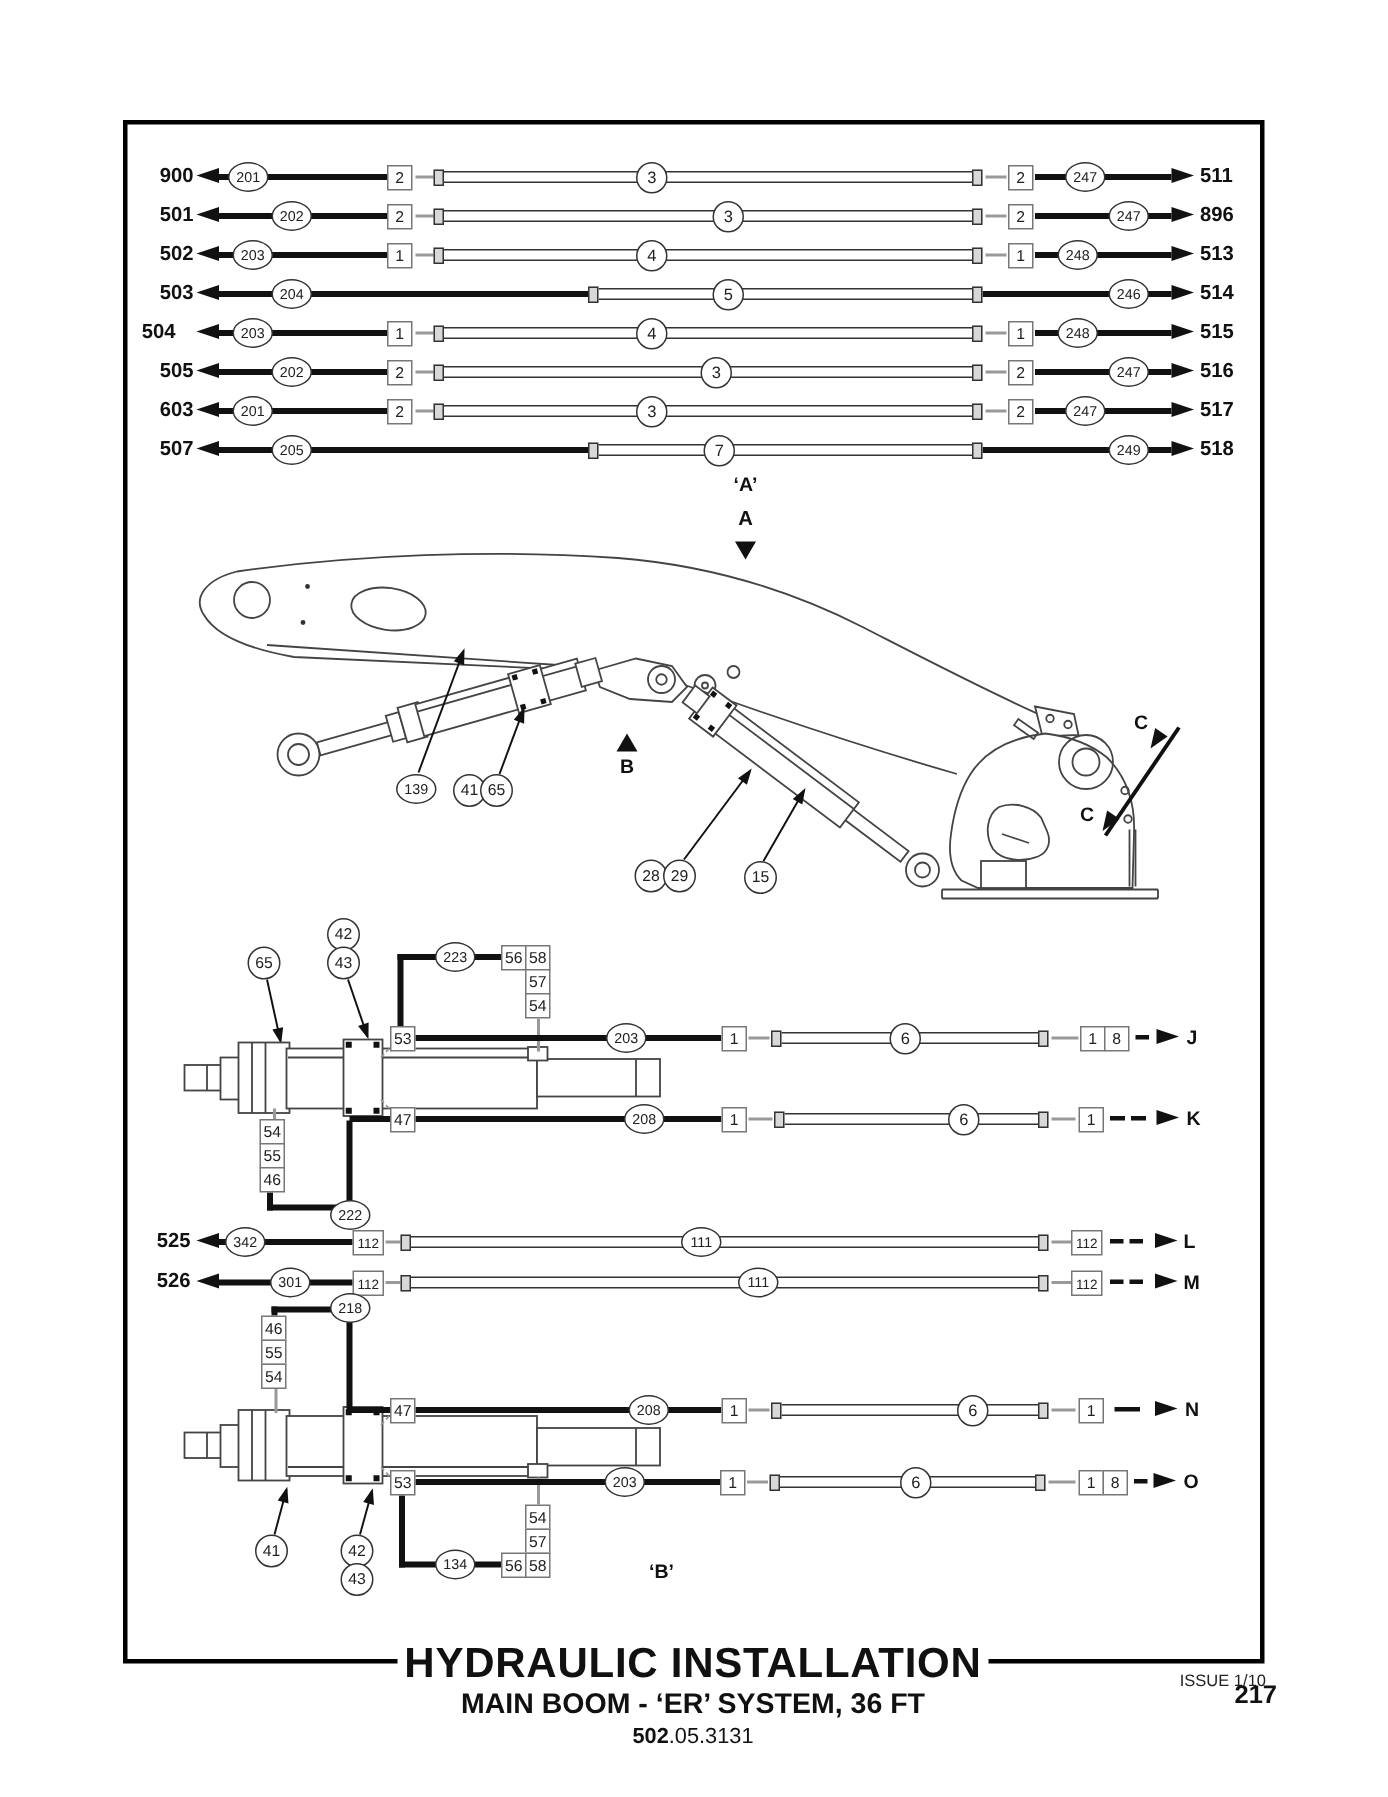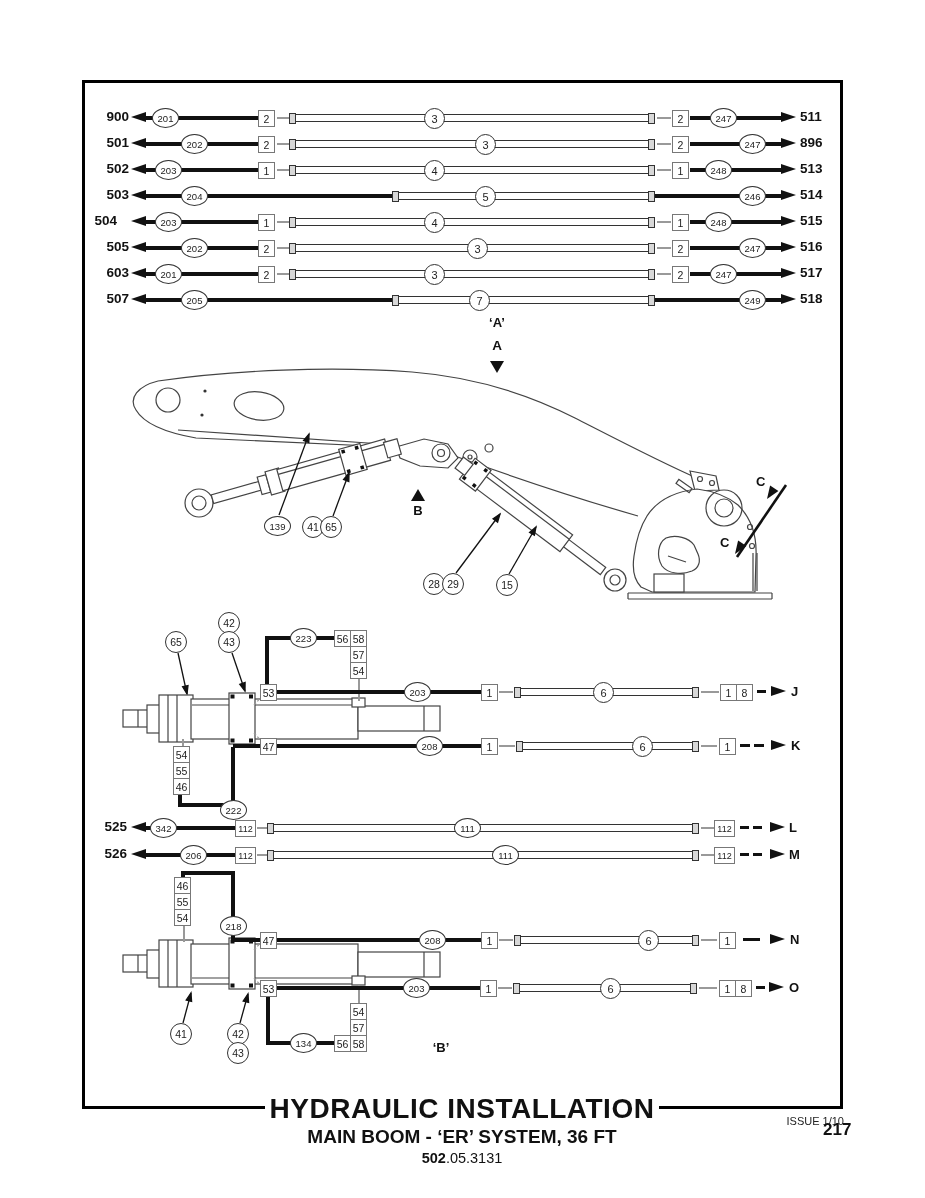--- a/index.html
+++ b/index.html
@@ -384,38 +384,38 @@
 <div class="tn" style="left:701px;top:827px;width:13px"></div>
 <div class="bx bw" style="left:714px;top:820px">112</div>
 <div class="dk" style="left:740px;top:826px;width:9px"></div>
 <div class="dk" style="left:753px;top:826px;width:9px"></div>
 <div class="aR" style="left:770px;top:822px"></div>
 <div class="ltr" style="left:789px;top:820px">L</div>
 
 <div class="lbl r" style="left:94px;top:846px;width:33px">526</div>
 <div class="aL" style="left:131px;top:849px"></div>
 <div class="tk" style="left:145px;top:853px;width:92px"></div>
-<div class="c3" style="left:180px;top:845px">206</div>
+<div class="c3" style="left:180px;top:845px">301</div>
 <div class="bx bw" style="left:235px;top:847px">112</div>
 <div class="tn" style="left:257px;top:854px;width:10px"></div>
 <div class="ft" style="left:267px;top:850px"></div>
 <div class="hs" style="left:274px;top:851px;width:419px"></div>
 <div class="c3" style="left:492px;top:845px">111</div>
 <div class="ft" style="left:692px;top:850px"></div>
 <div class="tn" style="left:701px;top:854px;width:13px"></div>
 <div class="bx bw" style="left:714px;top:847px">112</div>
 <div class="dk" style="left:740px;top:853px;width:9px"></div>
 <div class="dk" style="left:753px;top:853px;width:9px"></div>
 <div class="aR" style="left:770px;top:849px"></div>
 <div class="ltr" style="left:789px;top:847px">M</div>
 
 <div class="tk" style="left:181px;top:871px;width:54px"></div>
 <div class="tkv" style="left:181px;top:871px;height:9px"></div>
 <div class="tkv" style="left:231px;top:871px;height:71px"></div>
-<div class="c3" style="left:220px;top:916px">218</div>
+<div class="c3" style="left:220px;top:862px">218</div>
 <div class="bx" style="left:174px;top:877px">46</div>
 <div class="bx" style="left:174px;top:893px">55</div>
 <div class="bx" style="left:174px;top:909px">54</div>
 <div class="tnv" style="left:183px;top:926px;height:16px"></div>
 <div class="bx" style="left:260px;top:932px">47</div>
 <div class="bx" style="left:260px;top:980px">53</div>
 <div class="tkv" style="left:266px;top:995px;height:50px"></div>
 <div class="tk" style="left:266px;top:1041px;width:70px"></div>
 <div class="c3" style="left:290px;top:1033px">134</div>
 <div class="bx" style="left:350px;top:1003px">54</div>

